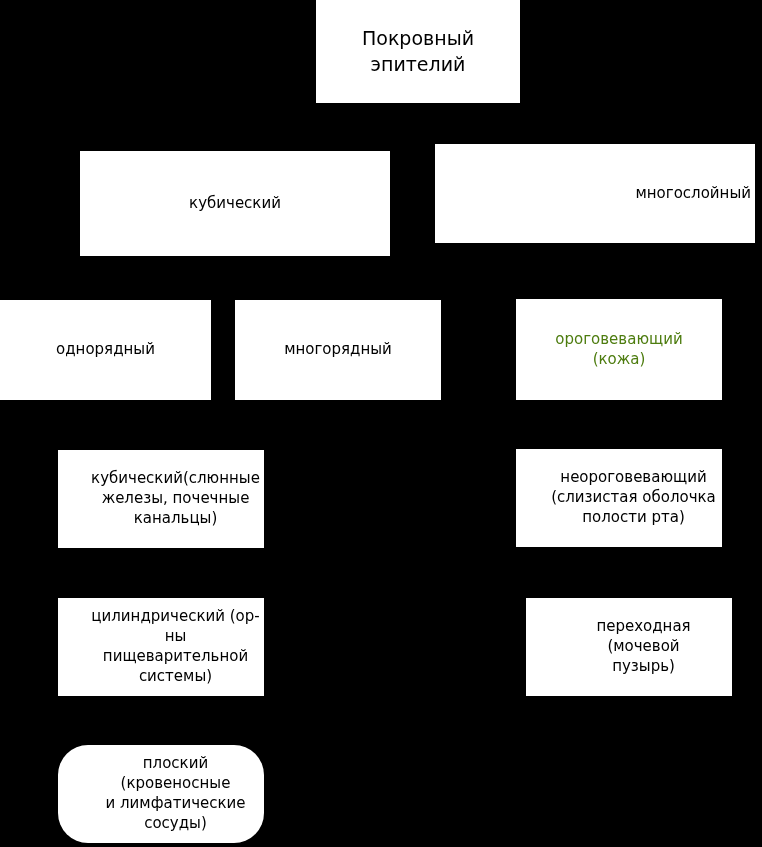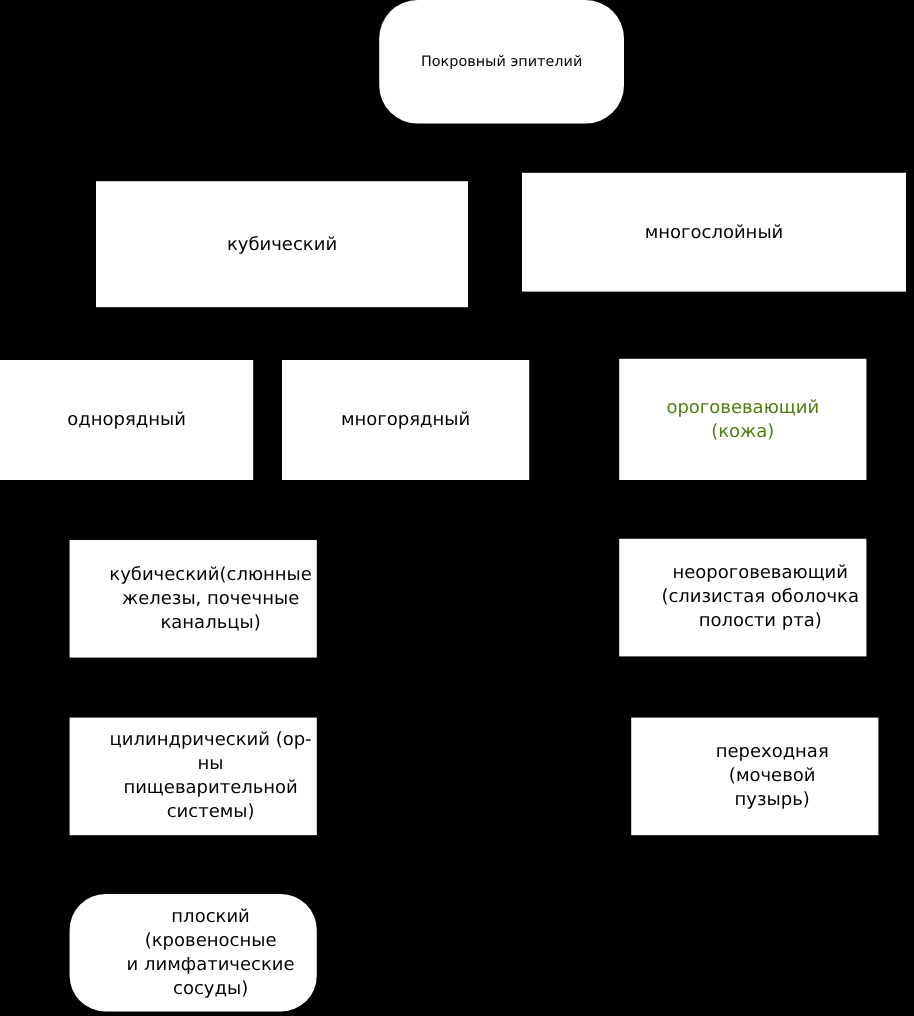--- a/index.html
+++ b/index.html
@@ -26,36 +26,36 @@
     box-sizing: border-box;
     padding: 2px 4px;
     line-height: 1.32;
     font-size: 15px;
   }
   .node .label {
     display: block;
     width: 100%;
     white-space: pre-line;
   }
-  .lvl-1 { font-size: 12px; border-radius: 32px; }
+  .lvl-1 { font-size: 19px; }
   .lvl-2 { font-size: 15px; }
   .lvl-3 { font-size: 15px; }
   .lvl-4 { font-size: 15px; padding-left: 33px; }
 </style>
 </head>
 <body>
 
 <div id="diagram" style="background: rgb(0, 0, 0);">
     <div class="node lvl-1" style="left: 316px; top: 0px; width: 204px; height: 103px; background: rgb(255, 255, 255); color: rgb(0, 0, 0);">
       <span class="label">Покровный эпителий</span>
     </div>
     <div class="node lvl-2" style="left: 80px; top: 151px; width: 310px; height: 105px; background: rgb(255, 255, 255); color: rgb(0, 0, 0);">
       <span class="label">кубический</span>
     </div>
-    <div class="node lvl-2" style="left: 435px; top: 144px; width: 320px; height: 99px; background: rgb(255, 255, 255); color: rgb(0, 0, 0);">
+    <div class="node lvl-2" style="left: 435px; top: 144px; width: 320px; height: 99px; background: rgb(255, 255, 255); color: rgb(0, 0, 0); text-align: right;">
       <span class="label">многослойный</span>
     </div>
     <div class="node lvl-3" style="left: 0px; top: 300px; width: 211px; height: 100px; background: rgb(255, 255, 255); color: rgb(0, 0, 0);">
       <span class="label">однорядный</span>
     </div>
     <div class="node lvl-3" style="left: 235px; top: 300px; width: 206px; height: 100px; background: rgb(255, 255, 255); color: rgb(0, 0, 0);">
       <span class="label">многорядный</span>
     </div>
     <div class="node lvl-3" style="left: 516px; top: 299px; width: 206px; height: 101px; background: rgb(255, 255, 255); color: #4d7c0f;">
       <span class="label">ороговевающий

